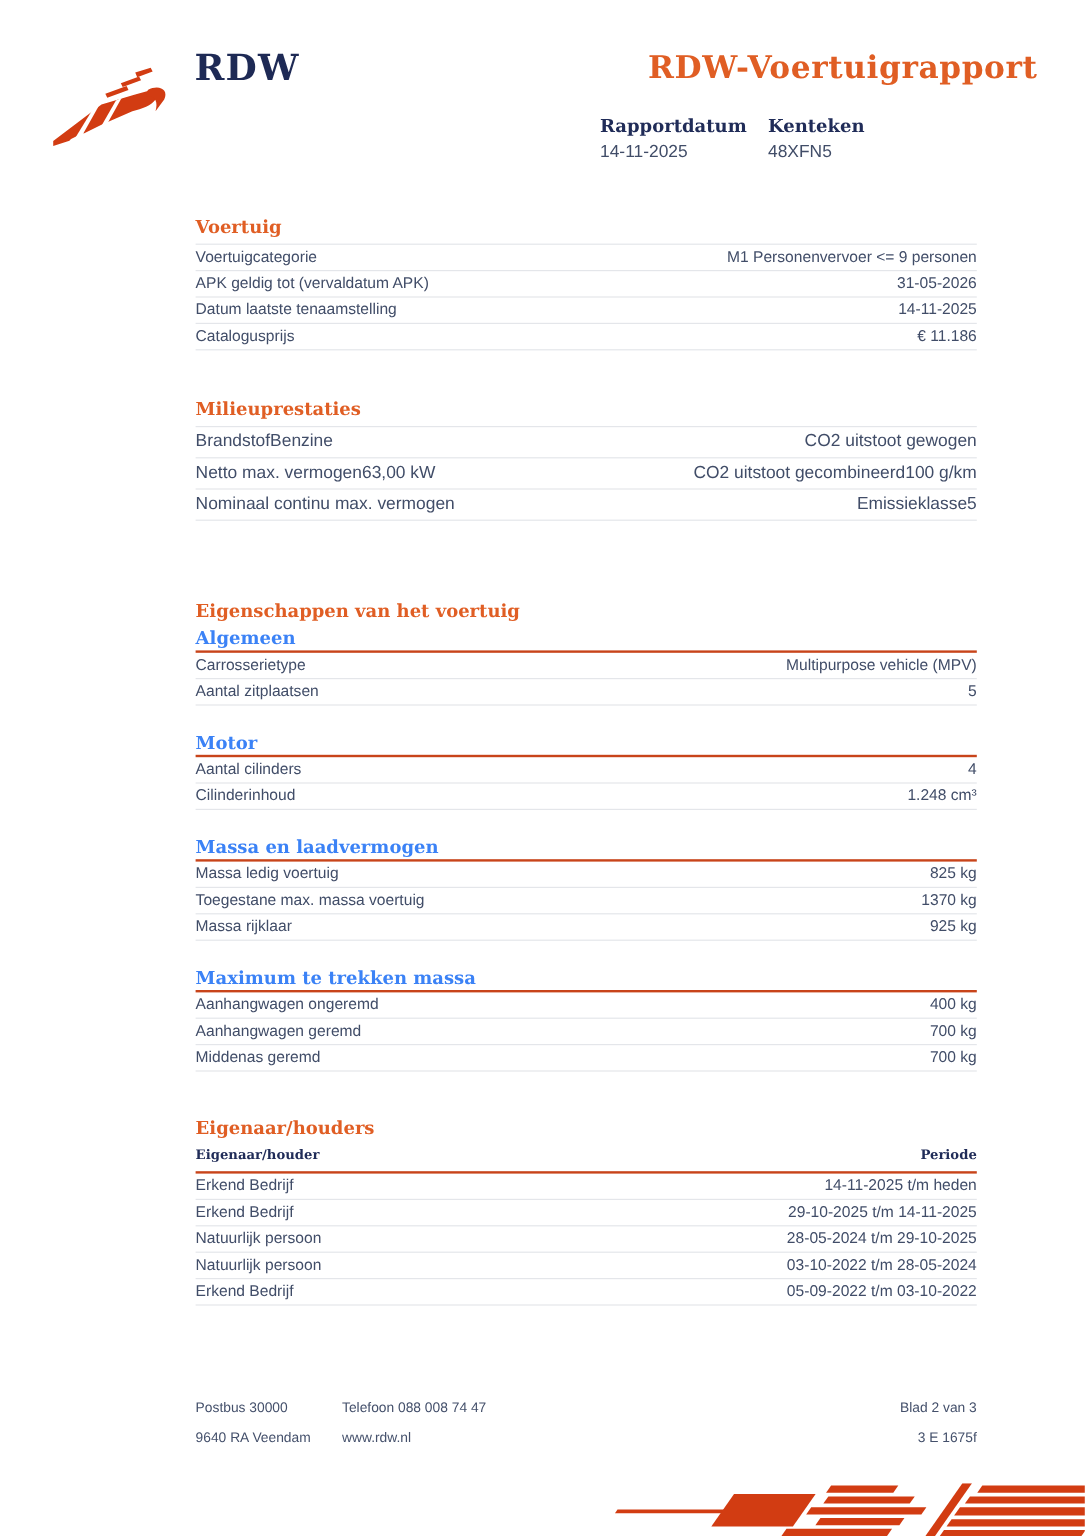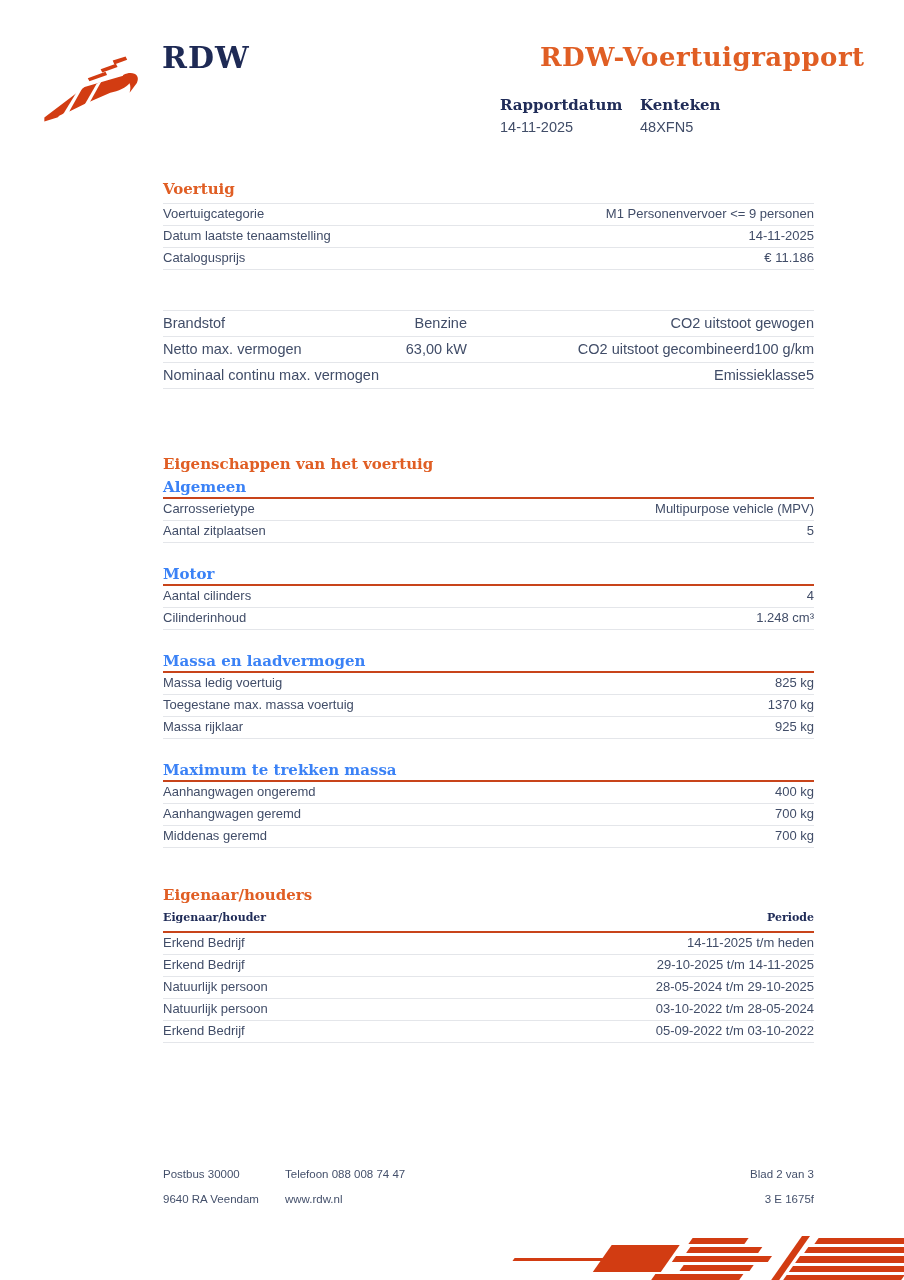--- a/index.html
+++ b/index.html
@@ -46,21 +46,21 @@
     padding:3px 0 4px; border-bottom:1px solid #E4E6EA;
     font-size:13px; color:#414D68; line-height:14px;
   }
   .row .val { text-align:right; white-space:nowrap; }
 
   
   .m-row {
     display:flex; border-bottom:1px solid #E4E6EA;
     padding:5px 0 6px; font-size:14.5px; color:#414D68; line-height:14px;
   }
-  .m-left  { width:304px; display:flex; justify-content:space-between; }
+  .m-left  { width:304px; display:flex; justify-content:flex-start; }
   .m-right { margin-left:44px; flex:1; display:flex; justify-content:flex-end; }
   .m-row .val { text-align:right; white-space:nowrap; }
 
   .gap-s2 { margin-top:40px; }
   .gap-s3 { margin-top:66px; }
   .gap-sub { margin-top:22px; }
   .gap-owners { margin-top:38px; }
 
   .owner-head {
     display:flex; justify-content:space-between;
@@ -117,31 +117,36 @@
 <div class="content">
 
   <div>
     <div class="sec-title">Voertuig</div>
     <div class="table topline">
       <div class="row">
         <span>Voertuigcategorie</span>
         <span class="val">M1 Personenvervoer &lt;= 9 personen</span>
       </div>
       <div class="row">
+        <span>APK geldig tot (vervaldatum APK)</span>
+        <span class="val">31-05-2026</span>
+      </div>
+      <div class="row">
         <span>Datum laatste tenaamstelling</span>
         <span class="val">14-11-2025</span>
       </div>
       <div class="row">
         <span>Catalogusprijs</span>
         <span class="val">€ 11.186</span>
       </div>
     </div>
   </div>
 
   <div class="gap-s2">
+    <div class="sec-title">Milieuprestaties</div>
     <div class="table topline">
       <div class="m-row">
         <div class="m-left">
           <span>Brandstof</span>
           <span class="val">Benzine</span>
         </div>
         <div class="m-right">
           <span>CO2 uitstoot gewogen</span>
           <span class="val"></span>
         </div>

